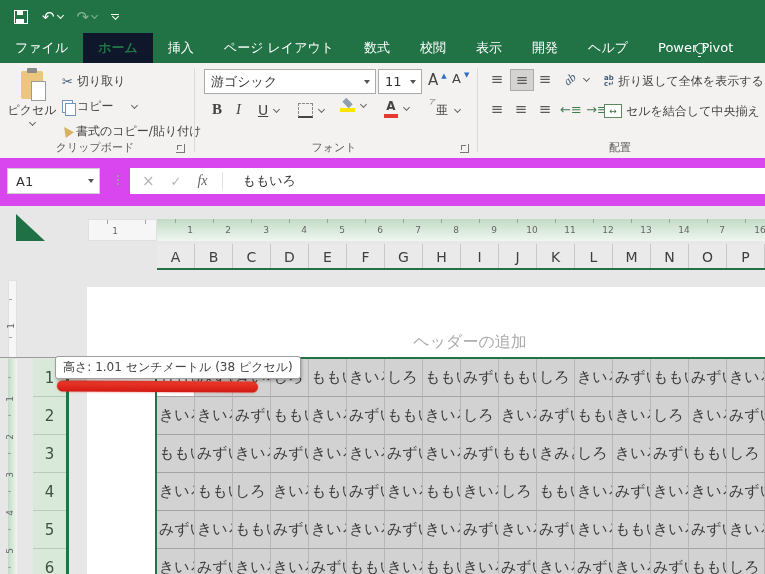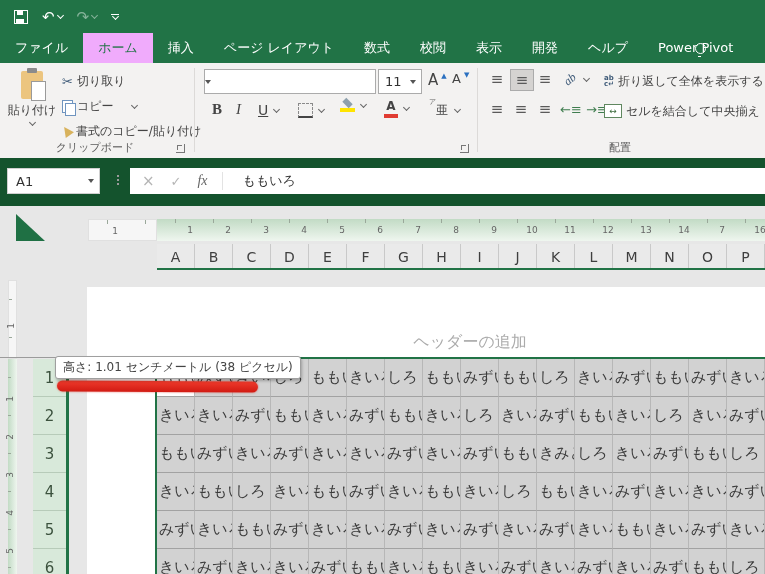--- a/index.html
+++ b/index.html
@@ -5,21 +5,21 @@
   html,body{margin:0;padding:0;}
   body{width:765px;height:574px;position:relative;overflow:hidden;
        font-family:"DejaVu Sans","Liberation Sans",sans-serif;background:#e7e7e7;
        -webkit-font-smoothing:antialiased;}
   .abs{position:absolute;}
 
   
   #titlebar{left:0;top:0;width:765px;height:33px;background:#217346;}
   #tabbar{left:0;top:33px;width:765px;height:30px;background:#217346;display:flex;align-items:stretch;}
   .tab{padding:0 15px;line-height:30px;color:#fff;font-size:13px;white-space:nowrap;}
-  .tab.active{background:#f0abfc;color:#217346;font-weight:normal;}
+  .tab.active{background:#0f172a;color:#217346;font-weight:bold;}
   #qat{left:14px;top:0;height:33px;display:flex;align-items:center;gap:14px;color:#fff;}
   .floppy{width:12px;height:12px;border:1.5px solid #fff;position:relative;display:inline-block;}
   .floppy::before{content:"";position:absolute;left:2px;top:0;width:6px;height:4px;background:#fff;}
   .floppy::after{content:"";position:absolute;left:1px;bottom:0;width:8px;height:4px;background:#fff;}
   .qbtn{display:flex;align-items:center;gap:3px;font-size:15px;}
   .chev{display:inline-block;width:4px;height:4px;border-right:1.2px solid currentColor;border-bottom:1.2px solid currentColor;transform:rotate(45deg);margin-top:-2px;}
   .dim{opacity:.45;}
   .cust{display:inline-flex;flex-direction:column;align-items:center;gap:1px;}
   .cust .bar{width:8px;height:1.5px;background:#fff;}
   #tellme{position:absolute;right:0;top:33px;height:30px;display:flex;align-items:center;gap:7px;color:#fff;font-size:13px;padding-right:0;width:70px;}
@@ -62,21 +62,21 @@
   .phon::before{content:"ア";position:absolute;left:-7px;top:-5px;font-size:7px;color:#666;}
   
   .abtn{position:absolute;width:22px;height:20px;display:flex;align-items:center;justify-content:center;color:#5a5a5a;font-size:15px;}
   .abtn.pressed{background:#d5d3d1;border:1px solid #ababab;}
   .orient{font-family:"Liberation Serif","DejaVu Serif",serif;font-style:italic;font-size:12px;color:#3e5a78;transform:rotate(-40deg);display:inline-block;}
   .wrap-icon{display:inline-flex;flex-direction:column;line-height:6px;font-size:7px;color:#3e5a78;font-weight:bold;}
   .merge-icon{width:16px;height:12px;border:1px solid #5f875f;background:#fff;display:inline-flex;align-items:center;justify-content:center;font-size:9px;color:#3f6d3f;}
   .indent{color:#3f7d4f;font-size:13px;}
 
   
-  #formularow{left:0;top:158px;width:765px;height:48px;background:#14532d;}
+  #formularow{left:0;top:158px;width:765px;height:48px;background:#d946ef;}
   #namebox{left:7px;top:10px;width:93px;height:26px;background:#fff;border:1px solid #d0d0d0;display:flex;align-items:center;font-size:13px;color:#333;box-sizing:border-box;}
   #namebox .txt{padding-left:8px;flex:1;}
   .dots{left:117px;top:17px;display:flex;flex-direction:column;gap:2px;}
   .dots i{width:2px;height:2px;background:#9a9a9a;}
   #fxpanel{left:130px;top:10px;width:635px;height:26px;background:#fff;display:flex;align-items:center;box-sizing:border-box;}
   #fxpanel .x{color:#b5b5b5;font-size:15px;margin-left:12px;}
   #fxpanel .ok{color:#b5b5b5;font-size:13px;margin-left:16px;}
   #fxpanel .fx{font-family:"Liberation Serif","DejaVu Serif",serif;font-style:italic;font-size:14px;color:#666;margin-left:16px;}
   #fxpanel .div{width:1px;height:18px;background:#e3e3e3;margin-left:14px;}
   #fxpanel .val{font-size:13px;color:#333;margin-left:20px;}
@@ -144,41 +144,42 @@
     <div class="tab">Power Pivot</div>
   </div>
 <div id="tellme">
   <span class="bulb"></span>
 </div>
 
 <div id="ribbon" class="abs">
 
   <div id="paste-btn" class="abs">
     <span class="clipboard-icon"></span>
-    <span class="lbl">貼り付け</span>
+    <span class="lbl">ピクセル</span>
     <span class="chev" style="color:#666"></span>
   </div>
   <div class="rib-small" style="left:62px;top:8px;">
     <span class="scissors">✂</span>
     <span>切り取り</span>
   </div>
   <div class="rib-small" style="left:62px;top:33px;">
     <span class="copy-icon"></span>
     <span>コピー</span>
     <span class="chev" style="color:#666;margin-left:14px;"></span>
   </div>
   <div class="rib-small" style="left:62px;top:58px;">
     <span class="brush-icon"></span>
     <span>書式のコピー/貼り付け</span>
   </div>
   <div class="grp-label" style="left:20px;width:150px;">クリップボード</div>
   <div class="launcher" style="left:176px;"></div>
   <div class="vsep" style="left:194px;"></div>
 
   <div class="combo" style="left:204px;top:6px;width:170px;height:23px;">
+    <span class="txt">游ゴシック</span>
     <span class="tri"></span>
   </div>
   <div class="combo" style="left:378px;top:6px;width:42px;height:23px;">
     <span class="txt">11</span>
     <span class="tri"></span>
   </div>
   <div class="fbtn" style="left:428px;top:8px;font-size:15px;">
     <span>A</span>
       <span class="szmark">▲</span>
   </div>
@@ -207,20 +208,21 @@
     <span class="fcol">
         <span>A</span>
         <span class="bar"></span>
       </span>
     <span class="chev" style="color:#666;margin-left:4px;"></span>
   </div>
   <div class="fbtn" style="left:436px;top:39px;">
     <span class="phon">亜</span>
     <span class="chev" style="color:#666;margin-left:5px;"></span>
   </div>
+  <div class="grp-label" style="left:254px;width:160px;">フォント</div>
   <div class="launcher" style="left:460px;"></div>
   <div class="vsep" style="left:477px;"></div>
 
   <div class="abtn" style="left:486px;top:6px;">≡</div>
   <div class="abtn pressed" style="left:510px;top:6px;">≡</div>
   <div class="abtn" style="left:534px;top:6px;">≡</div>
   <div class="fbtn" style="left:564px;top:9px;">
     <span class="orient">ab</span>
     <span class="chev" style="color:#666;margin-left:6px;"></span>
   </div>

